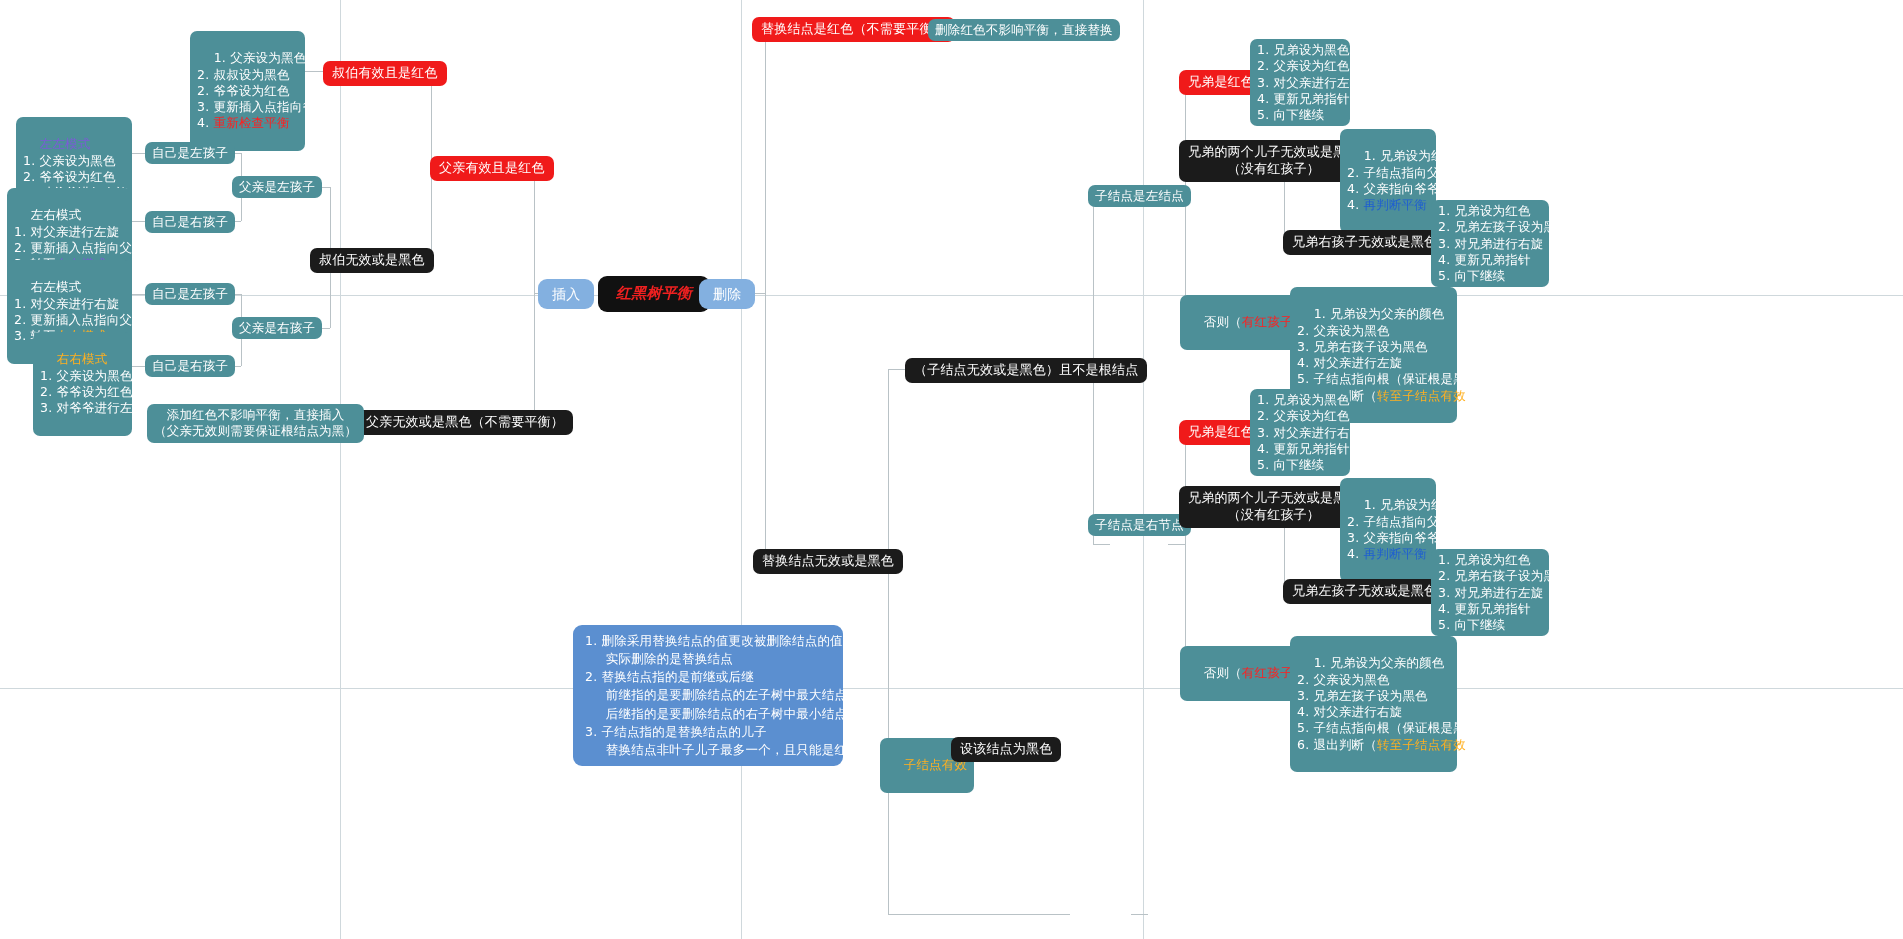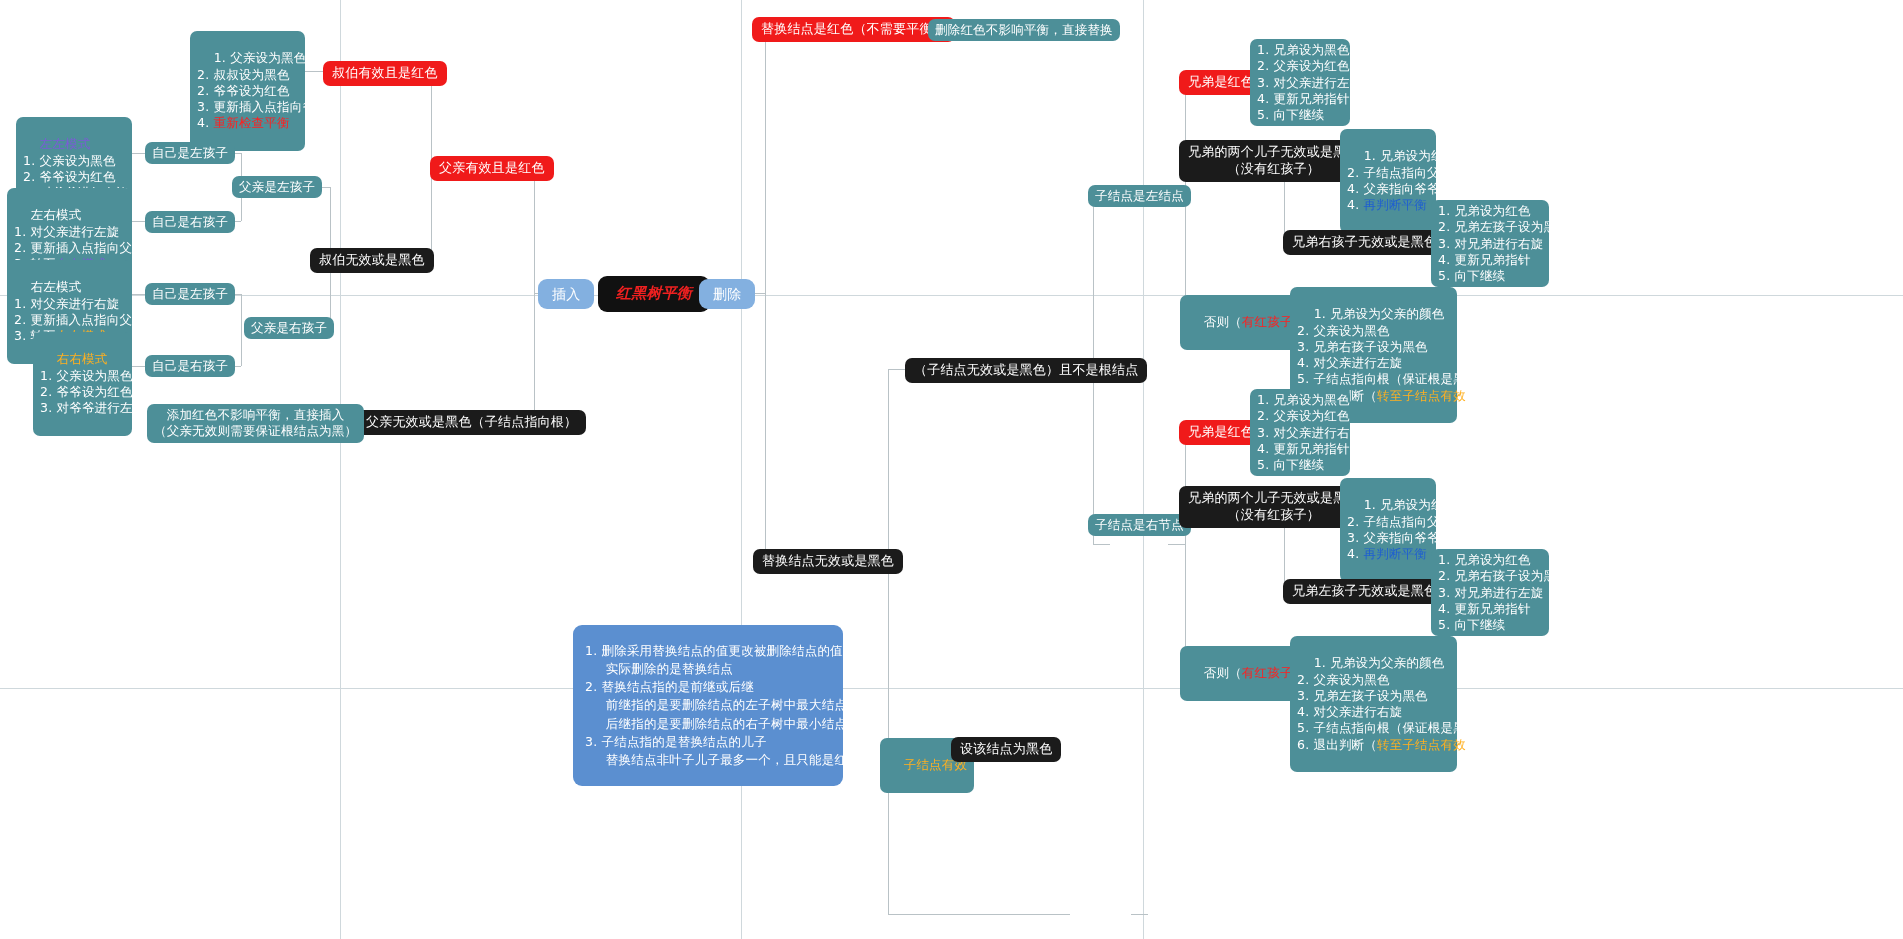--- a/index.html
+++ b/index.html
@@ -25,21 +25,21 @@
     box-sizing:border-box;
     line-height:1.30;
     white-space:pre;
     letter-spacing:0.2px;
   }
   .teal{background:#4d8f98;color:#ffffff;padding:3px 7px;font-size:12.5px;}
   .blackn{background:#1b1b1b;color:#ffffff;padding:4px 9px;font-size:13px;}
   .redn{background:#f01a1a;color:#ffffff;padding:4px 9px;font-size:13px;}
   .bluen{background:#83b0e0;color:#ffffff;padding:6px 14px;font-size:14px;border-radius:9px;}
   .rootn{background:#111;color:#ef2020;padding:8px 18px;font-size:15px;font-weight:bold;border-radius:9px;}
-  .notebox{background:#5b8fd0;color:#ffffff;padding:17px 12px;font-size:12.5px;border-radius:9px;line-height:1.45;}
+  .notebox{background:#5b8fd0;color:#ffffff;padding:7px 12px;font-size:12.5px;border-radius:9px;line-height:1.45;}
 
   .c-red{color:#ff1f1f;}
   .c-blue{color:#1f5fd0;}
   .c-orange{color:#ffb020;}
   .c-purple{color:#7b5bd6;}
 </style>
 </head>
 <body>
 
 <div id="canvas">
@@ -127,37 +127,37 @@
   <div class="ln v" style="left:888px;top:560px;height:354px;"></div>
   <div class="ln h" style="left:888px;top:914px;width:182px;"></div>
   <div class="ln h" style="left:1131px;top:914px;width:17px;"></div>
 
   <div class="node rootn" style="left:598px;top:276px;font-style:italic;">红黑树平衡</div>
   <div class="node bluen" style="left:538px;top:279px;">插入</div>
   <div class="node bluen" style="left:699px;top:279px;">删除</div>
 
   <div class="node redn" style="left:430px;top:156px;">父亲有效且是红色</div>
 
-  <div class="node blackn" style="left:357px;top:410px;">父亲无效或是黑色（子结点指向根）</div>
+  <div class="node blackn" style="left:357px;top:410px;">父亲无效或是黑色（不需要平衡）</div>
   <div class="node teal" style="left:147px;top:404px;text-align:center;">添加红色不影响平衡，直接插入
 （父亲无效则需要保证根结点为黑）</div>
 
   <div class="node redn" style="left:323px;top:61px;">叔伯有效且是红色</div>
   <div class="node blackn" style="left:310px;top:248px;">叔伯无效或是黑色</div>
 
   <div class="node teal" style="left:190px;top:31px;width:115px;">
     <span>1. 父亲设为黑色
 2. 叔叔设为黑色
 2. 爷爷设为红色
 3. 更新插入点指向爷爷
 4. </span><span class="c-red">重新检查平衡</span>
   </div>
 
   <div class="node teal" style="left:232px;top:176px;">父亲是左孩子</div>
-  <div class="node teal" style="left:244px;top:317px;">父亲是右孩子</div>
+  <div class="node teal" style="left:232px;top:317px;">父亲是右孩子</div>
 
   <div class="node teal" style="left:145px;top:142px;">自己是左孩子</div>
   <div class="node teal" style="left:145px;top:211px;">自己是右孩子</div>
   <div class="node teal" style="left:145px;top:283px;">自己是左孩子</div>
   <div class="node teal" style="left:145px;top:355px;">自己是右孩子</div>
 
   <div class="node teal" style="left:16px;top:117px;width:116px;">
     <span class="c-purple">左左模式</span>
 <span>1. 父亲设为黑色
 2. 爷爷设为红色

